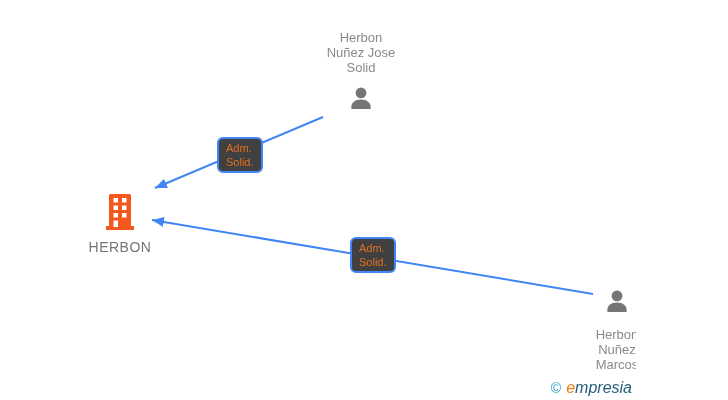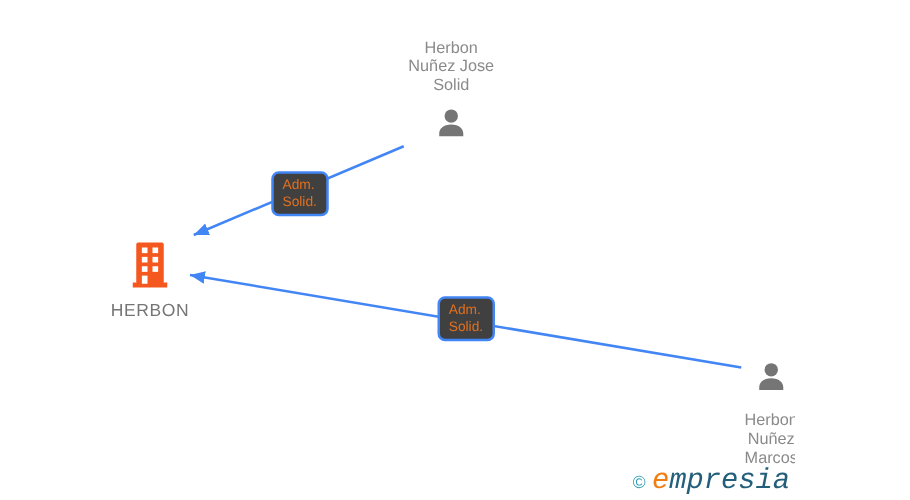--- a/index.html
+++ b/index.html
@@ -69,23 +69,23 @@
     display: flex;
     align-items: baseline;
     gap: 5px;
     cursor: pointer;
   }
   .watermark .cp {
     color: #2b9bb5;
     font-size: 14px;
   }
   .watermark .brand {
-    font-family: Liberation Mono, monospace;
+    font-family: Liberation Sans, sans-serif;
     font-style: italic;
-    font-size: 23px;
+    font-size: 16px;
     color: #235e7a;
   }
   .watermark .brand .initial {
     color: #f07f13;
     font-style: italic;
   }
 </style>
 </head>
 <body>
 

